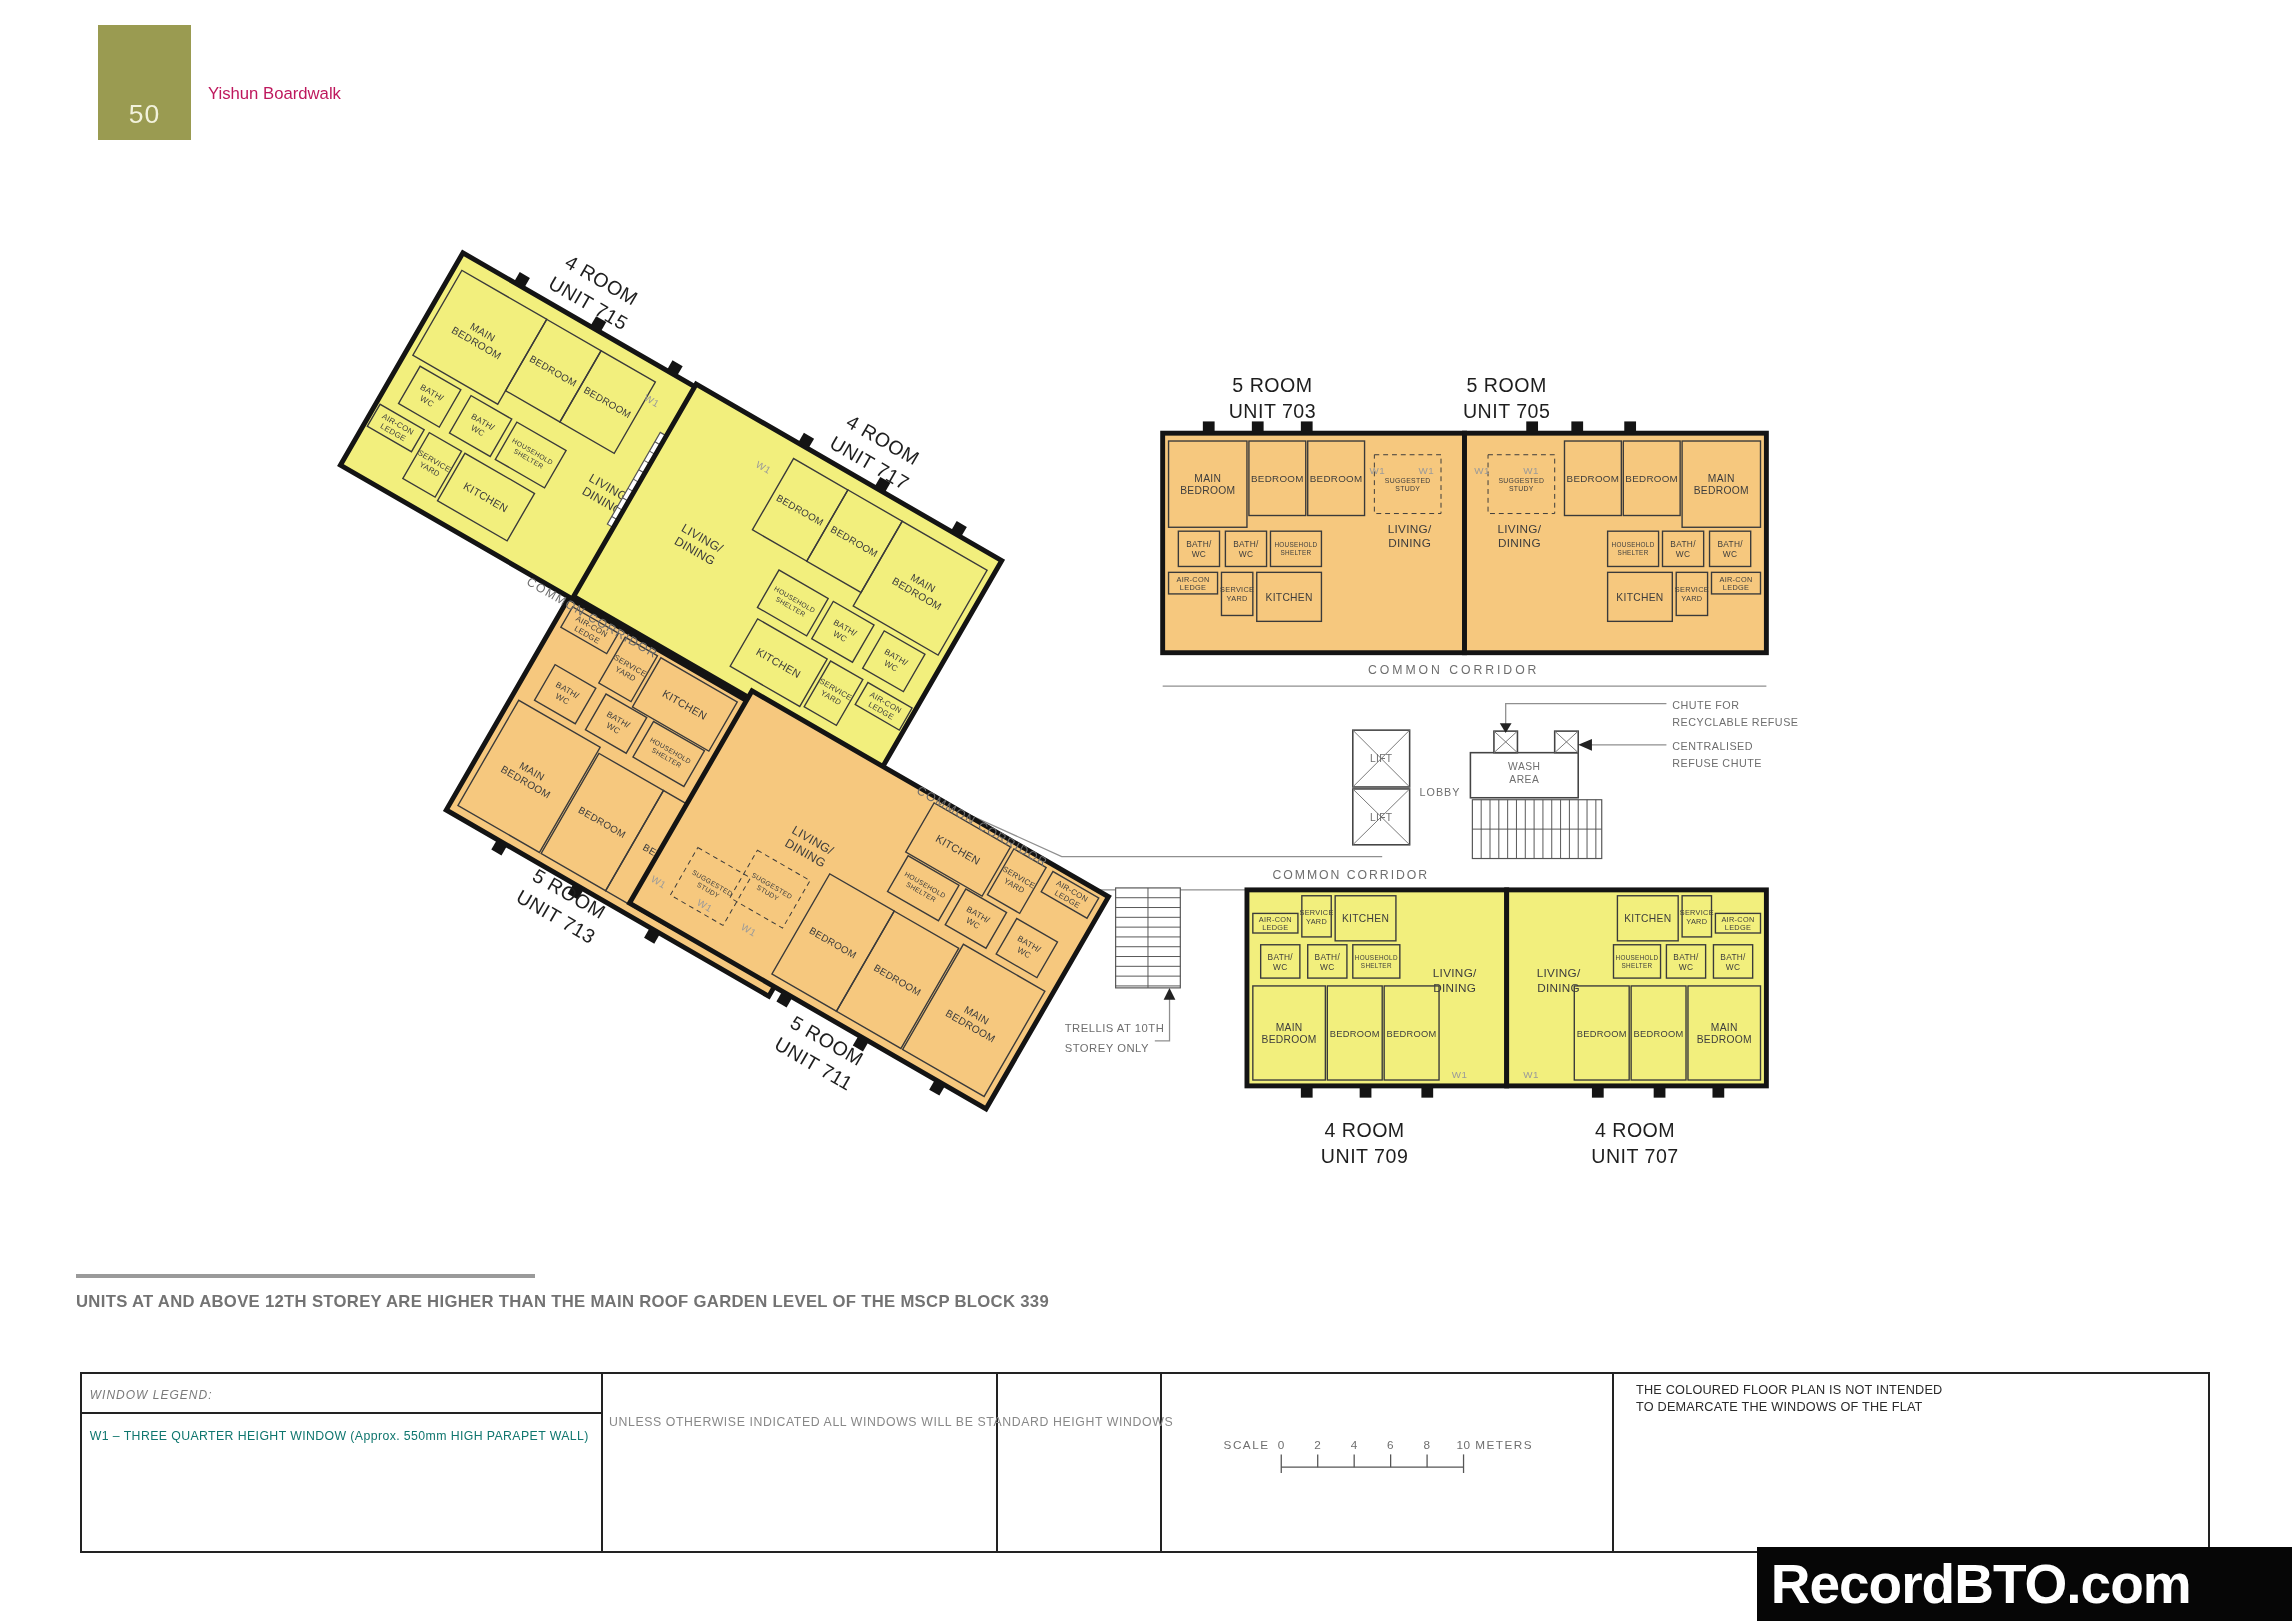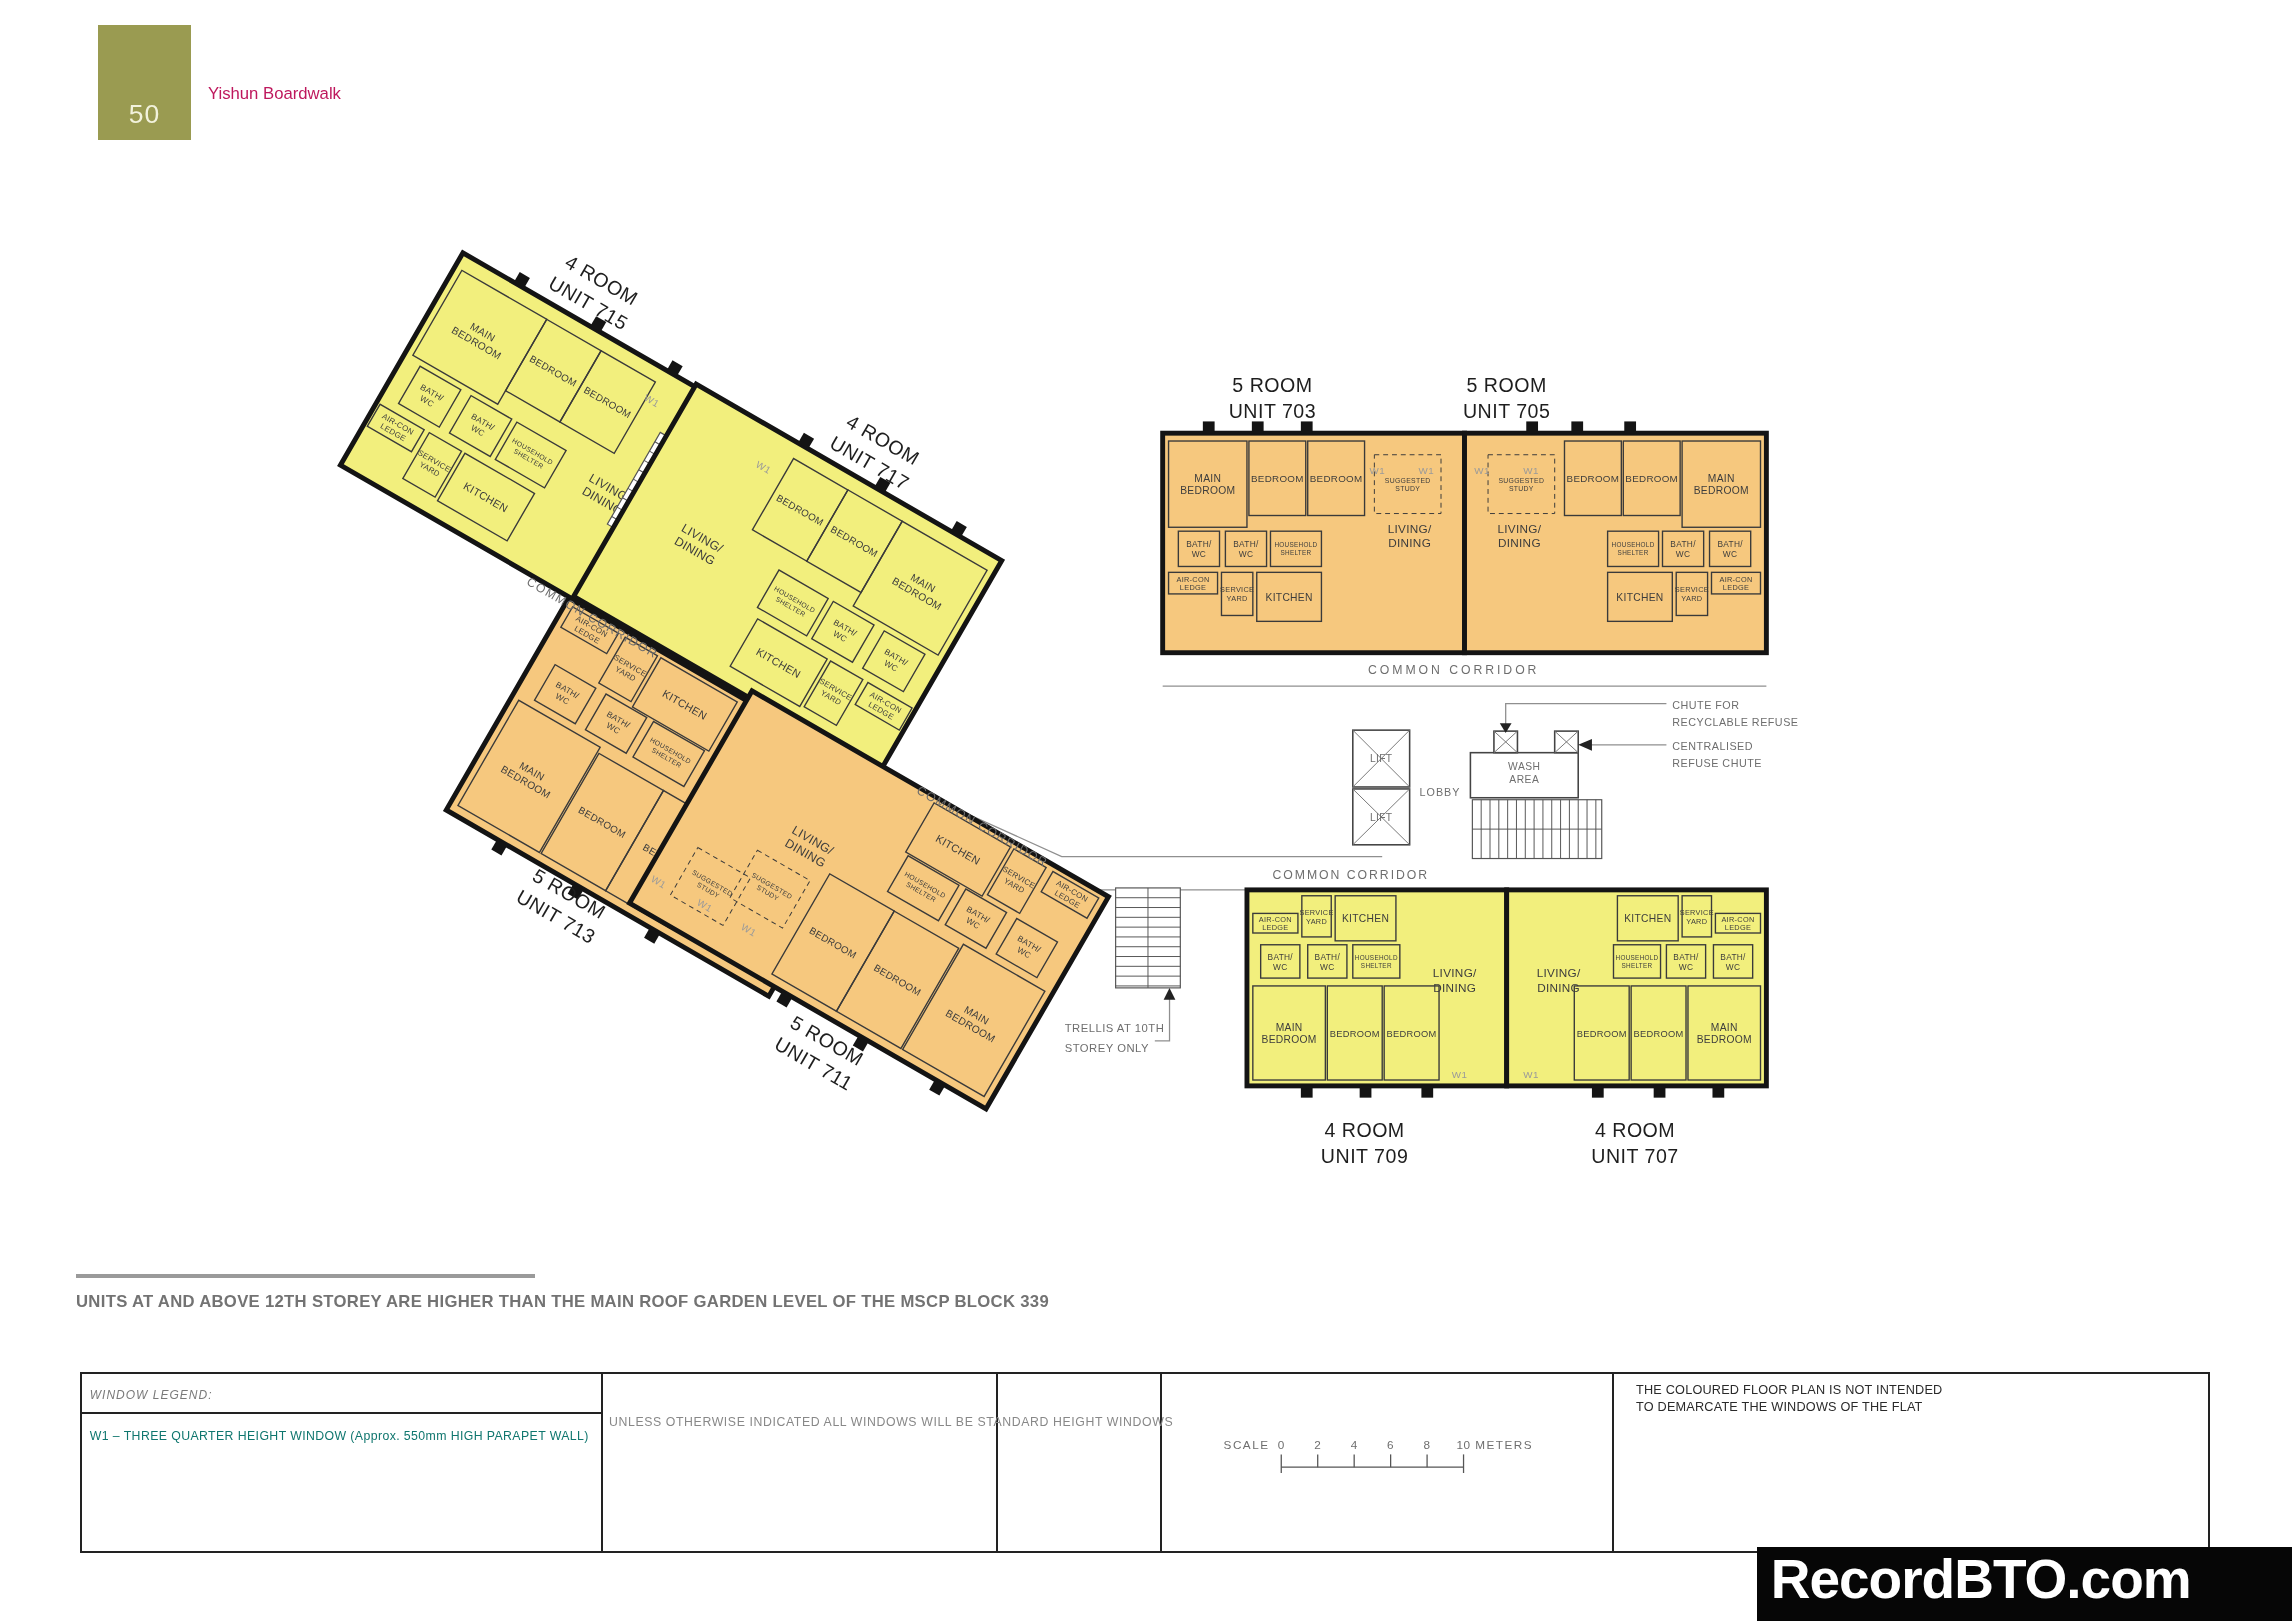--- a/index.html
+++ b/index.html
@@ -19,21 +19,21 @@
   #roof-note{left:76px;top:1292px;font-size:16.7px;font-weight:bold;color:#737373;letter-spacing:0.3px;z-index:1;text-align:right;}
   #legend-table{left:80px;top:1372px;width:2130px;height:181px;border:2px solid #222;z-index:1;box-sizing:border-box;}
   .vline{position:absolute;top:0;height:100%;width:0;border-left:2px solid #222;}
   #legend-header-line{position:absolute;left:0;top:38px;width:519px;height:0;border-top:2px solid #222;}
   .cad{font-family:"Liberation Sans", sans-serif;color:#7A7A7A;letter-spacing:1px;}
   #window-legend-label{position:absolute;left:7.8px;top:13.7px;font-size:12px;font-style:italic;}
   #w1-note{position:absolute;left:7.8px;top:55px;font-size:12.3px;color:#0f766e;letter-spacing:0.4px;}
   #windows-note{position:absolute;left:527px;top:17.6px;font-size:12.3px;color:#888;letter-spacing:0.6px;margin-top:23px;}
   #disclaimer{position:absolute;left:1554px;top:7.8px;font-size:12.7px;color:#2A2A2A;line-height:17.6px;letter-spacing:0.2px;}
   #watermark-banner{left:1757px;top:1547px;width:535px;height:74px;background:#060606;z-index:5;
-                    display:flex;align-items:flex-start;}
+                    display:flex;align-items:center;}
   #watermark-text{color:#ffffff;font-size:55px;font-weight:bold;padding-left:13.7px;letter-spacing:-1px;}
 </style>
 </head>
 <body>
 
 <div id="page">
 
   <div class="abs" id="page-badge">
     <span id="page-number">50</span>
   </div>

